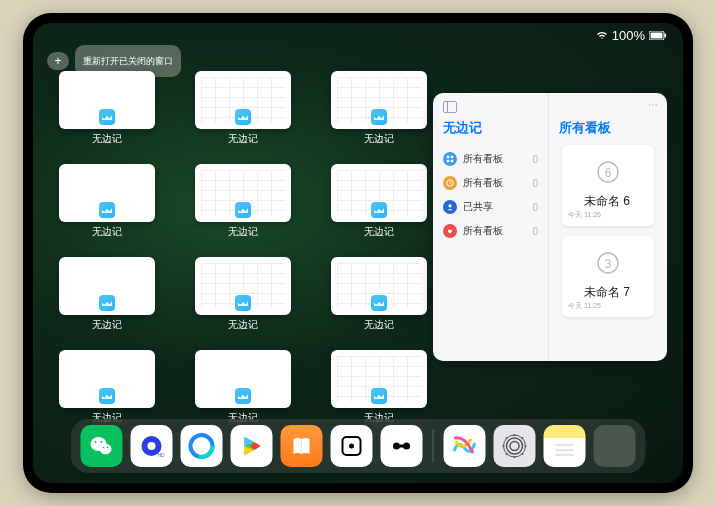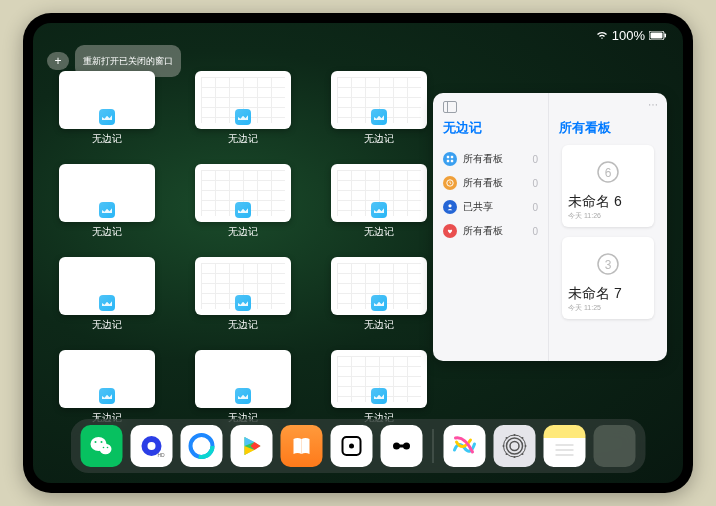--- a/index.html
+++ b/index.html
@@ -167,21 +167,21 @@
     color:#007aff; font-size:13px; font-weight:600; margin-bottom:8px;
   }
   .board{
     background:#fff; border-radius:6px;
     width:92px; margin:0 auto 10px auto;
     box-shadow:0 1px 3px rgba(0,0,0,0.1);
     padding:6px; font-size:8px; color:#333;
   }
   .board-canvas{height:42px;display:flex;align-items:center;justify-content:center;}
   .board-canvas svg{width:28px;height:28px;}
-  .board-name{font-size:14px;color:#222;}
+  .board-name{font-size:12px;color:#222;margin-left:16px;}
   .board-meta{font-size:7px;color:#aaa;}
   .dock {
     position:absolute;
     bottom:10px; left:50%;
     transform:translateX(-50%);
     height:54px;
     background: rgba(60,70,65,0.55);
     backdrop-filter: blur(10px);
     border-radius:18px;
     padding:5px 10px;

